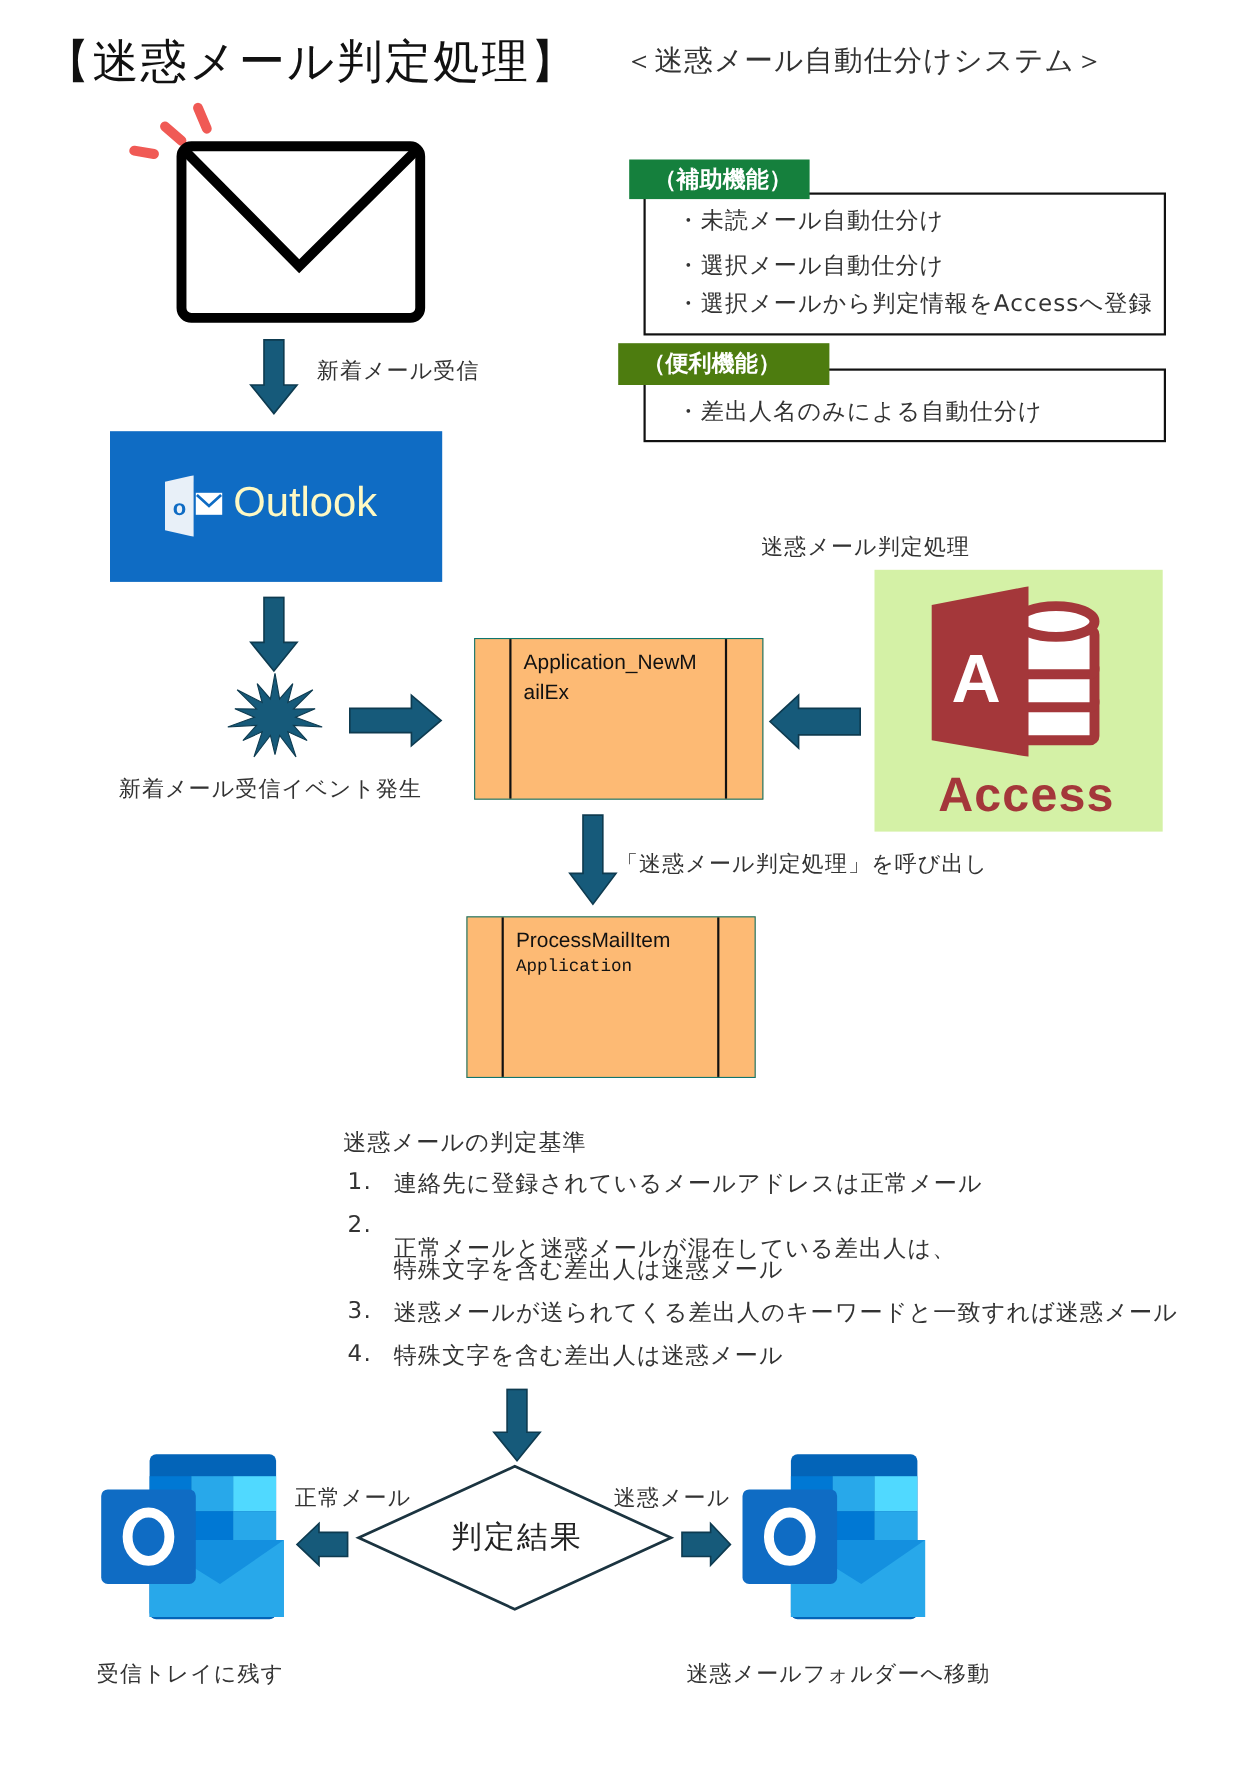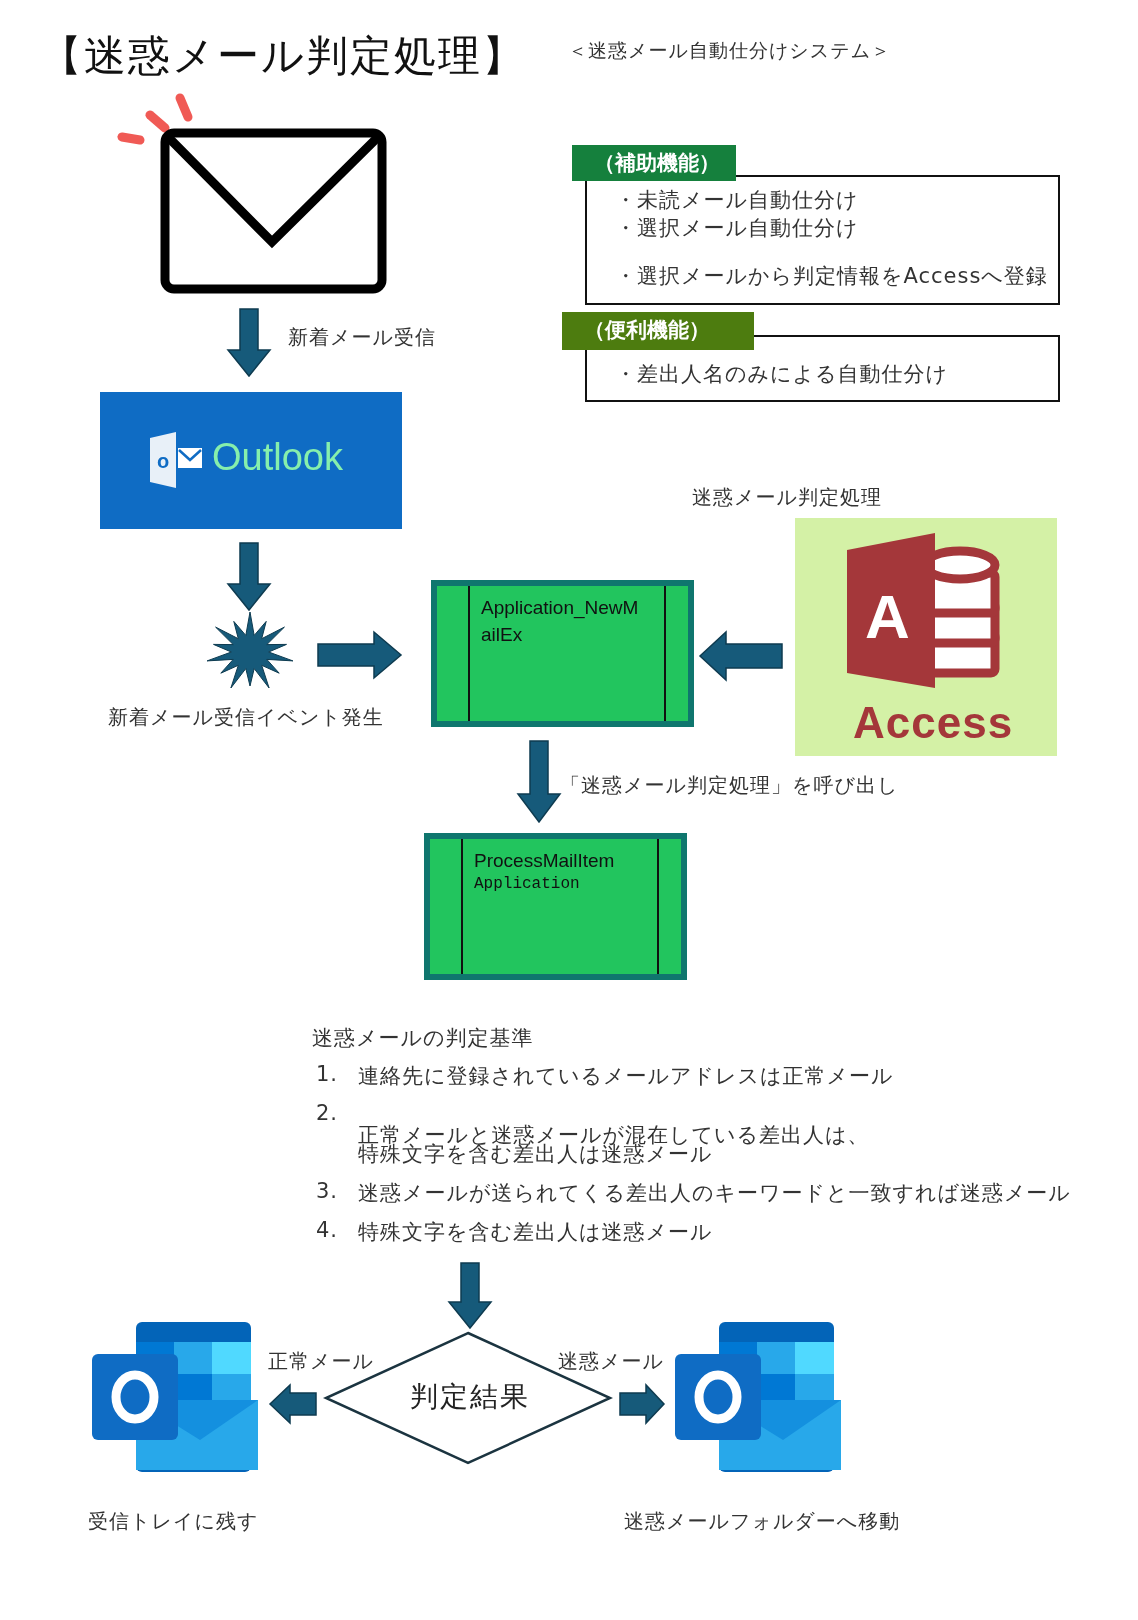--- a/index.html
+++ b/index.html
@@ -2,32 +2,32 @@
 <html><head>
   <meta charset="utf-8">
   <style>
     html, body { margin: 0; padding: 0; background: #ffffff; }
     body { width: 1138px; height: 1620px; position: relative; overflow: hidden;
            font-family: "DejaVu Sans", "Liberation Sans", sans-serif; color: #333; }
     .abs { position: absolute; }
     .title { left: 40px; top: 28px; font-family: "DejaVu Serif", "Liberation Serif", serif;
              font-size: 42px; color: #111; letter-spacing: 2px; }
     .subtitle { left: 568px; top: 38px; font-family: "DejaVu Serif", "Liberation Serif", serif;
-                font-size: 19px; color: #333; letter-spacing: 1px; }
+                font-size: 26px; color: #333; letter-spacing: 1px; }
     .feat-box { border: 2px solid #111; background: #fff; }
     .feat-tag { color: #fff; font-weight: bold; font-size: 21px; padding: 4px 0 0 22px;
                 box-sizing: border-box; }
     .feat-item { font-size: 21px; color: #333; left: 615px; letter-spacing: 1px; }
     .label { font-size: 20px; color: #333; letter-spacing: 1px; white-space: nowrap; }
-    .proc-box { border: 6px solid #0f766e; background: #22c55e; box-sizing: border-box; }
+    .proc-box { border: 1px solid #0f766e; background: #fdba74; box-sizing: border-box; }
     .proc-box .bar-l, .proc-box .bar-r { position: absolute; top: 0; bottom: 0; border-left: 2px solid #111; }
     .proc-name { font-family: "Liberation Sans", sans-serif; font-size: 19px; color: #111; line-height: 27px; }
     .proc-sub { font-family: Liberation Mono, monospace; font-size: 16px; color: #111; }
     .outlook-box { left: 100px; top: 392px; width: 302px; height: 137px; background: #0f6cc4; }
-    .outlook-text { font-family: "Liberation Sans", sans-serif; font-size: 38px; color: #86efac; left: 112px; top: 44px; }
+    .outlook-text { font-family: "Liberation Sans", sans-serif; font-size: 38px; color: #fef9c3; left: 112px; top: 44px; }
     .access-box { left: 795px; top: 518px; width: 262px; height: 238px; background: #d4f1a6; }
     .access-text { font-family: "Liberation Sans", sans-serif; font-weight: bold; font-size: 44px; color: #a4373a;
                    left: 58px; top: 180px; letter-spacing: 1px; }
     .criteria { font-size: 21px; color: #333; letter-spacing: 1px; white-space: nowrap; }
     .diamond-text { font-size: 28px; color: #222; letter-spacing: 2px; }
   </style>
 </head>
 <body>
 
 <div class="abs title">【迷惑メール判定処理】</div>
@@ -105,21 +105,21 @@
 <div class="abs proc-box" style="left:424px;top:833px;width:263px;height:147px">
   <div class="bar-l" style="left:31px"></div>
   <div class="bar-r" style="left:227px"></div>
   <div class="abs proc-name" style="left:44px;top:8px">ProcessMailItem</div>
   <div class="abs proc-sub" style="left:44px;top:36px">Application</div>
 </div>
 
 <div class="abs feat-box" style="left:585px;top:175px;width:471px;height:126px"></div>
 <div class="abs feat-tag" style="left:572px;top:145px;width:164px;height:36px;background:#15803d">（補助機能）</div>
 <div class="abs feat-item" style="top:186px">・未読メール自動仕分け</div>
-<div class="abs feat-item" style="top:214px">・選択メール自動仕分け</div>
+<div class="abs feat-item" style="top:227px">・選択メール自動仕分け</div>
 <div class="abs feat-item" style="top:262px">・選択メールから判定情報をAccessへ登録</div>
 
 <div class="abs feat-box" style="left:585px;top:335px;width:471px;height:63px"></div>
 <div class="abs feat-tag" style="left:562px;top:312px;width:192px;height:38px;background:#4d7c0f">（便利機能）</div>
 <div class="abs feat-item" style="top:360px">・差出人名のみによる自動仕分け</div>
 
 <div class="abs criteria" style="left:312px;top:1024px">迷惑メールの判定基準</div>
 <div id="criteria-list">
     <div class="abs criteria" style="left: 316px; top: 1062px;">1.</div>
     <div class="abs criteria" style="left: 358px; top: 1062px;">連絡先に登録されているメールアドレスは正常メール</div>

